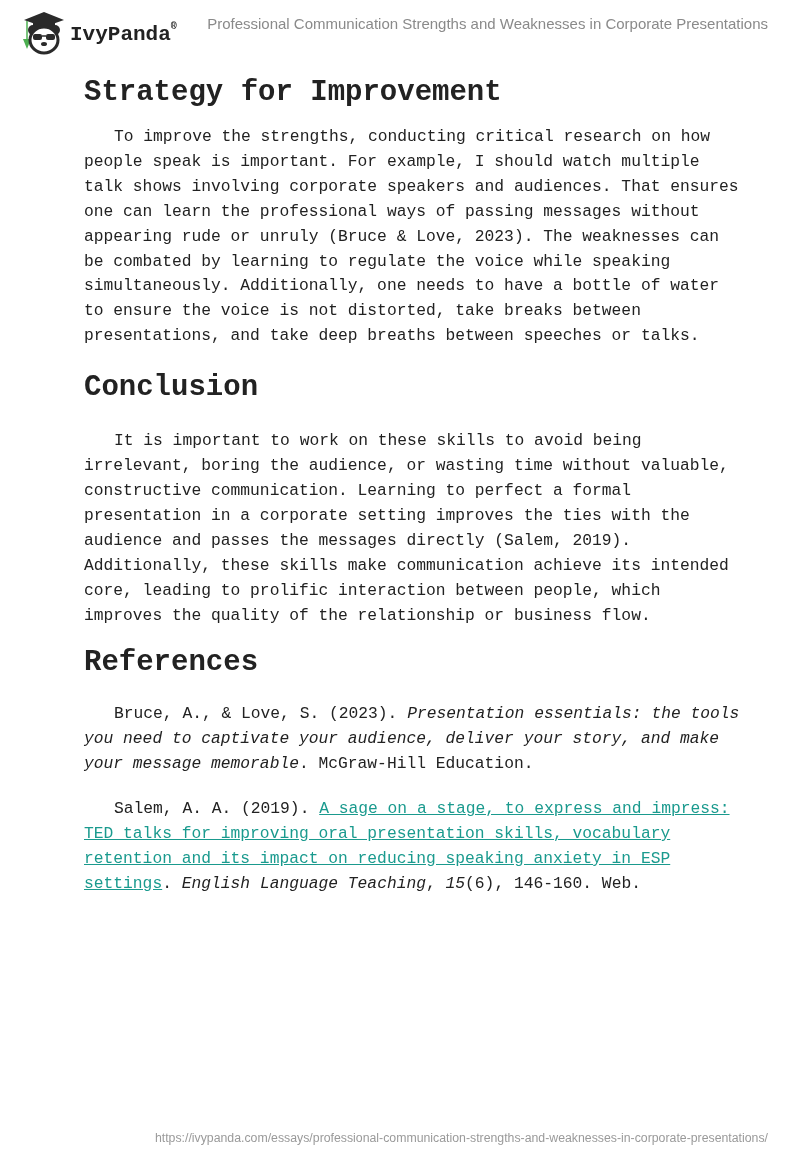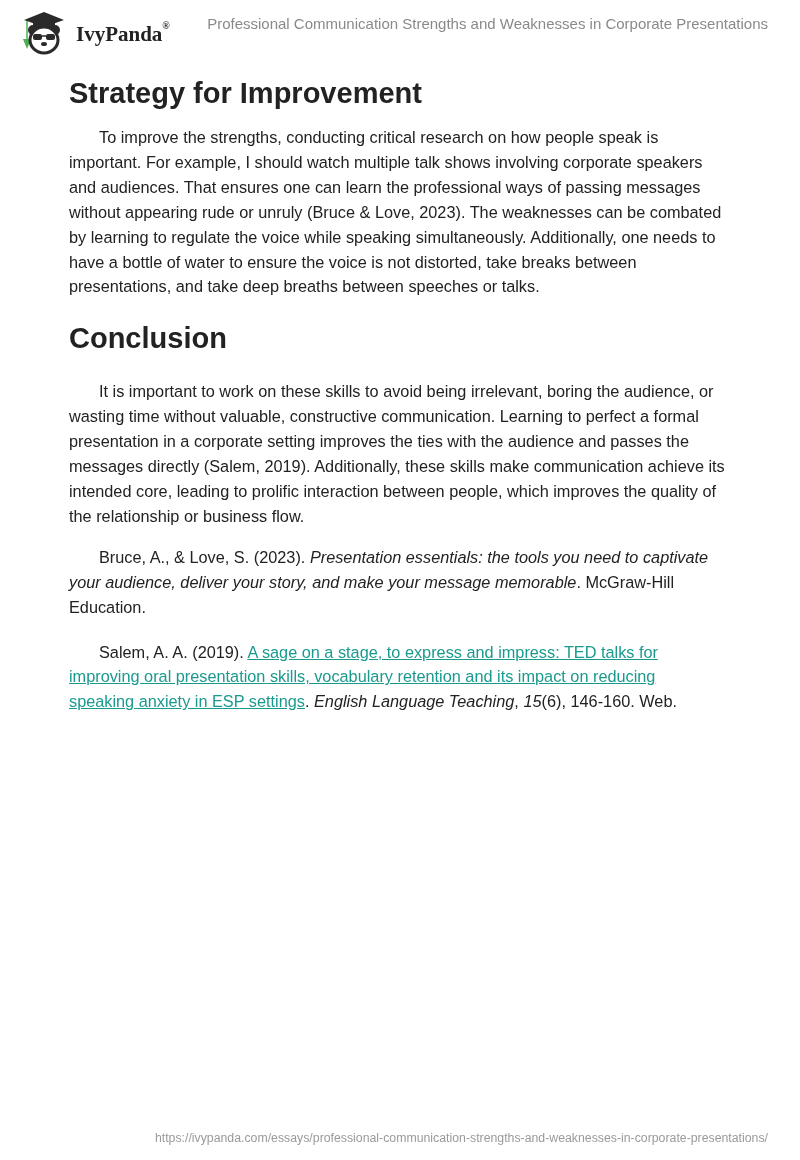--- a/index.html
+++ b/index.html
@@ -1,23 +1,23 @@
 <!DOCTYPE html>
 <html><head>
 <meta charset="utf-8">
 <style>
   html, body { margin: 0; padding: 0; background: #ffffff; }
   body { width: 800px; height: 1160px; position: relative; overflow: hidden; font-family: "Liberation Sans", sans-serif; color: #222222; }
   .header { position: absolute; left: 0; top: 0; width: 800px; height: 60px; }
   .logo { position: absolute; left: 18px; top: 9px; display: flex; align-items: center; }
   .logo svg { width: 52px; height: 46px; }
-  .logo-text { font-family: Liberation Serif, serif; font-weight: bold; font-size: 21px; color: #222; margin-left: 6px; margin-top: 4px; }
+  .logo-text { font-family: Liberation Mono, monospace; font-weight: bold; font-size: 21px; color: #222; margin-top: 4px; }
   .logo-text sup { font-size: 10px; vertical-align: top; position: relative; top: -2px; }
   .doc-title { position: absolute; right: 32px; top: 15px; font-size: 15px; color: #8a8a8a; }
-  .content { position: absolute; left: 69px; top: 68px; width: 656px; }
+  .content { position: absolute; left: 84px; top: 68px; width: 656px; font-family: Liberation Mono, monospace; }
   h2 { font-size: 29px; font-weight: bold; color: #222; margin: 0; line-height: 46px; }
   p { font-size: 16.3px; line-height: 24.9px; margin: 0; text-indent: 30px; color: #222; }
   .sec-strategy h2 { margin-top: 2px; }
   .sec-strategy p { margin-top: 9px; }
   .sec-conclusion { margin-top: 16px; }
   .sec-conclusion p { margin-top: 18px; }
   .sec-references { margin-top: 12px; }
   .ref { margin-top: 16px; }
   .ref + .ref { margin-top: 20px; }
   a.link { color: #1a9a8e; text-decoration: underline; }
@@ -51,18 +51,19 @@
     <h2>Strategy for Improvement</h2>
     <p>To improve the strengths, conducting critical research on how people speak is important. For example, I should watch multiple talk shows involving corporate speakers and audiences. That ensures one can learn the professional ways of passing messages without appearing rude or unruly (Bruce &amp; Love, 2023). The weaknesses can be combated by learning to regulate the voice while speaking simultaneously. Additionally, one needs to have a bottle of water to ensure the voice is not distorted, take breaks between presentations, and take deep breaths between speeches or talks.</p>
   </section>
 
   <section class="sec-conclusion">
     <h2>Conclusion</h2>
     <p>It is important to work on these skills to avoid being irrelevant, boring the audience, or wasting time without valuable, constructive communication. Learning to perfect a formal presentation in a corporate setting improves the ties with the audience and passes the messages directly (Salem, 2019). Additionally, these skills make communication achieve its intended core, leading to prolific interaction between people, which improves the quality of the relationship or business flow.</p>
   </section>
 
   <section class="sec-references">
+    <h2>References</h2>
     <p class="ref"><span>Bruce, A., &amp; Love, S. (2023). </span><em>Presentation essentials: the tools you need to captivate your audience, deliver your story, and make your message memorable</em><span>. McGraw-Hill Education.</span></p>
     <p class="ref"><span>Salem, A. A. (2019). </span><a class="link">A sage on a stage, to express and impress: TED talks for improving oral presentation skills, vocabulary retention and its impact on reducing speaking anxiety in ESP settings</a><span>. </span><em>English Language Teaching</em><span>, </span><em>15</em><span>(6), 146-160. Web.</span></p>
   </section>
 </div>
 
 <div class="footer-url">https://ivypanda.com/essays/professional-communication-strengths-and-weaknesses-in-corporate-presentations/</div>
 
 </body></html>

